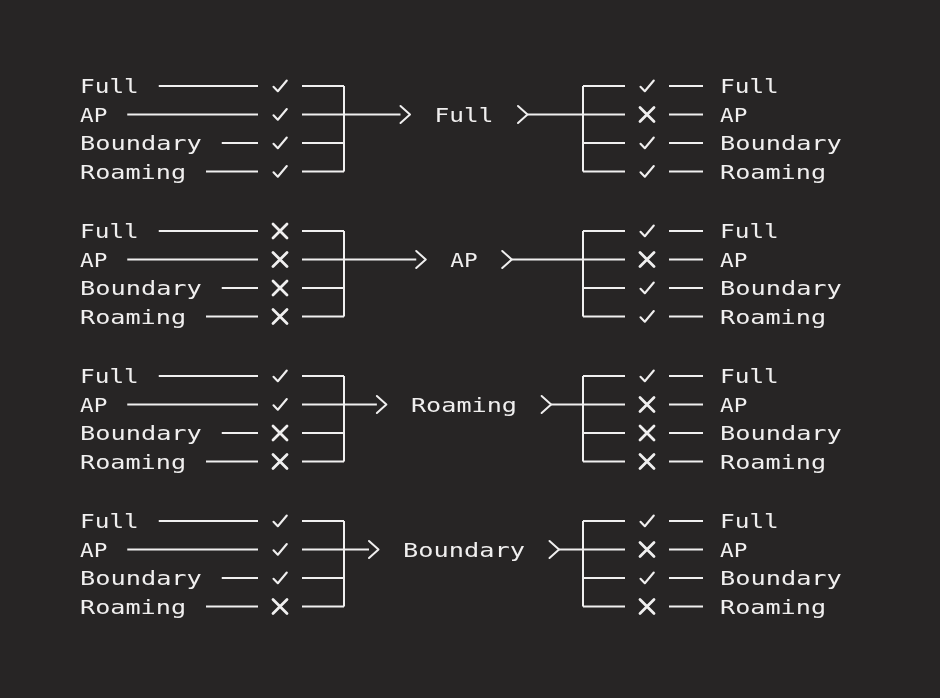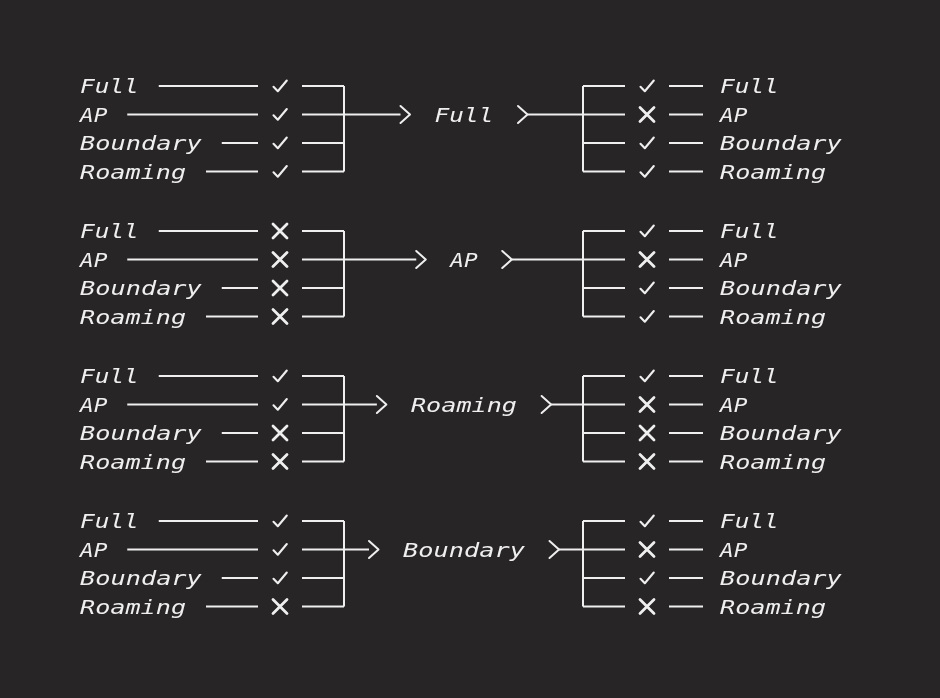--- a/index.html
+++ b/index.html
@@ -8,21 +8,20 @@
     width: 940px;
     height: 698px;
     overflow: hidden;
     background: #272525;
     font-family: "DejaVu Sans Mono", monospace;
   }
   .stage {
     position: relative;
     width: 940px;
     height: 698px;
-    font-style: italic;
   }
   svg text {
     font-family: "DejaVu Sans Mono", monospace;
     font-size: 20px;
   }
 </style>
 </head>
 <body>
 
 <div class="stage">

